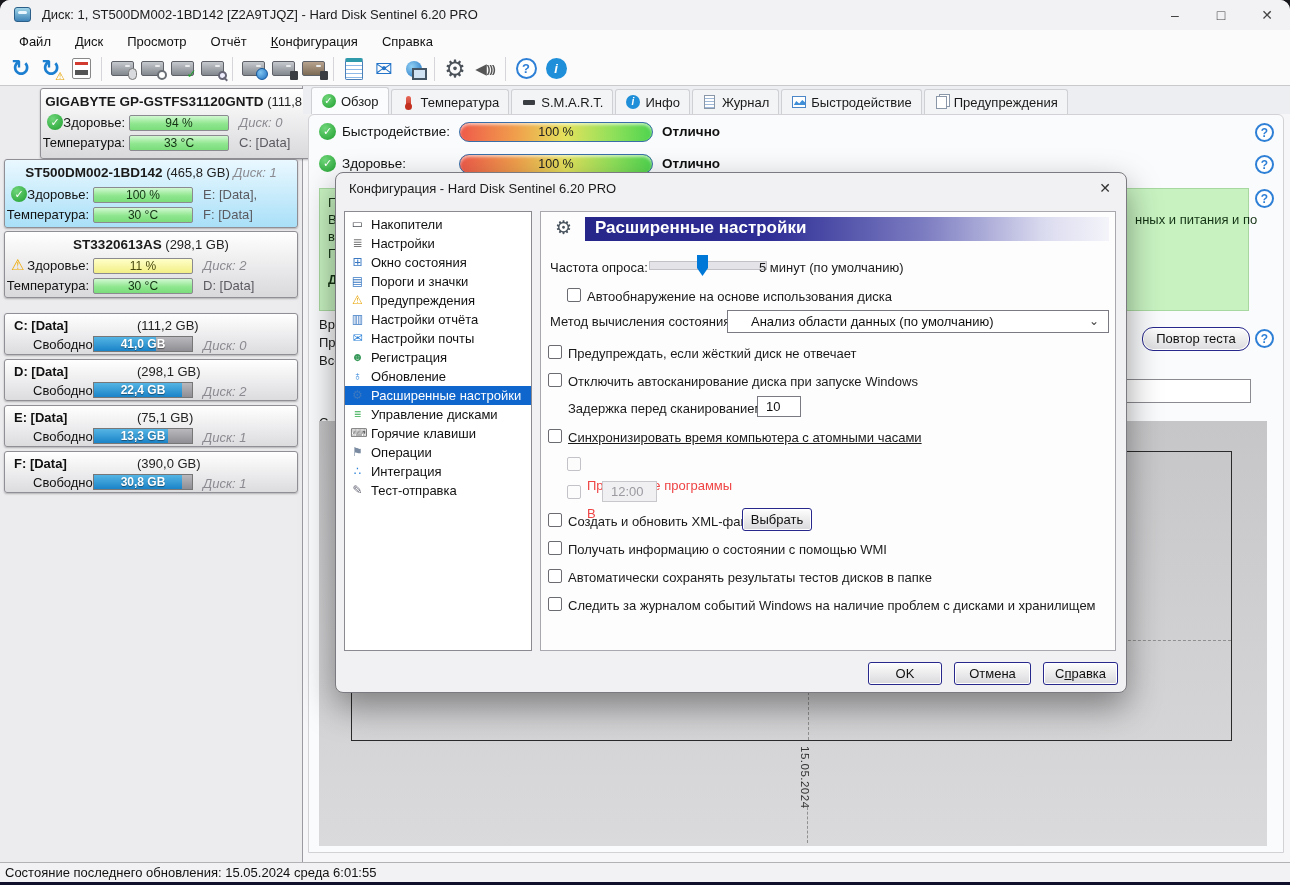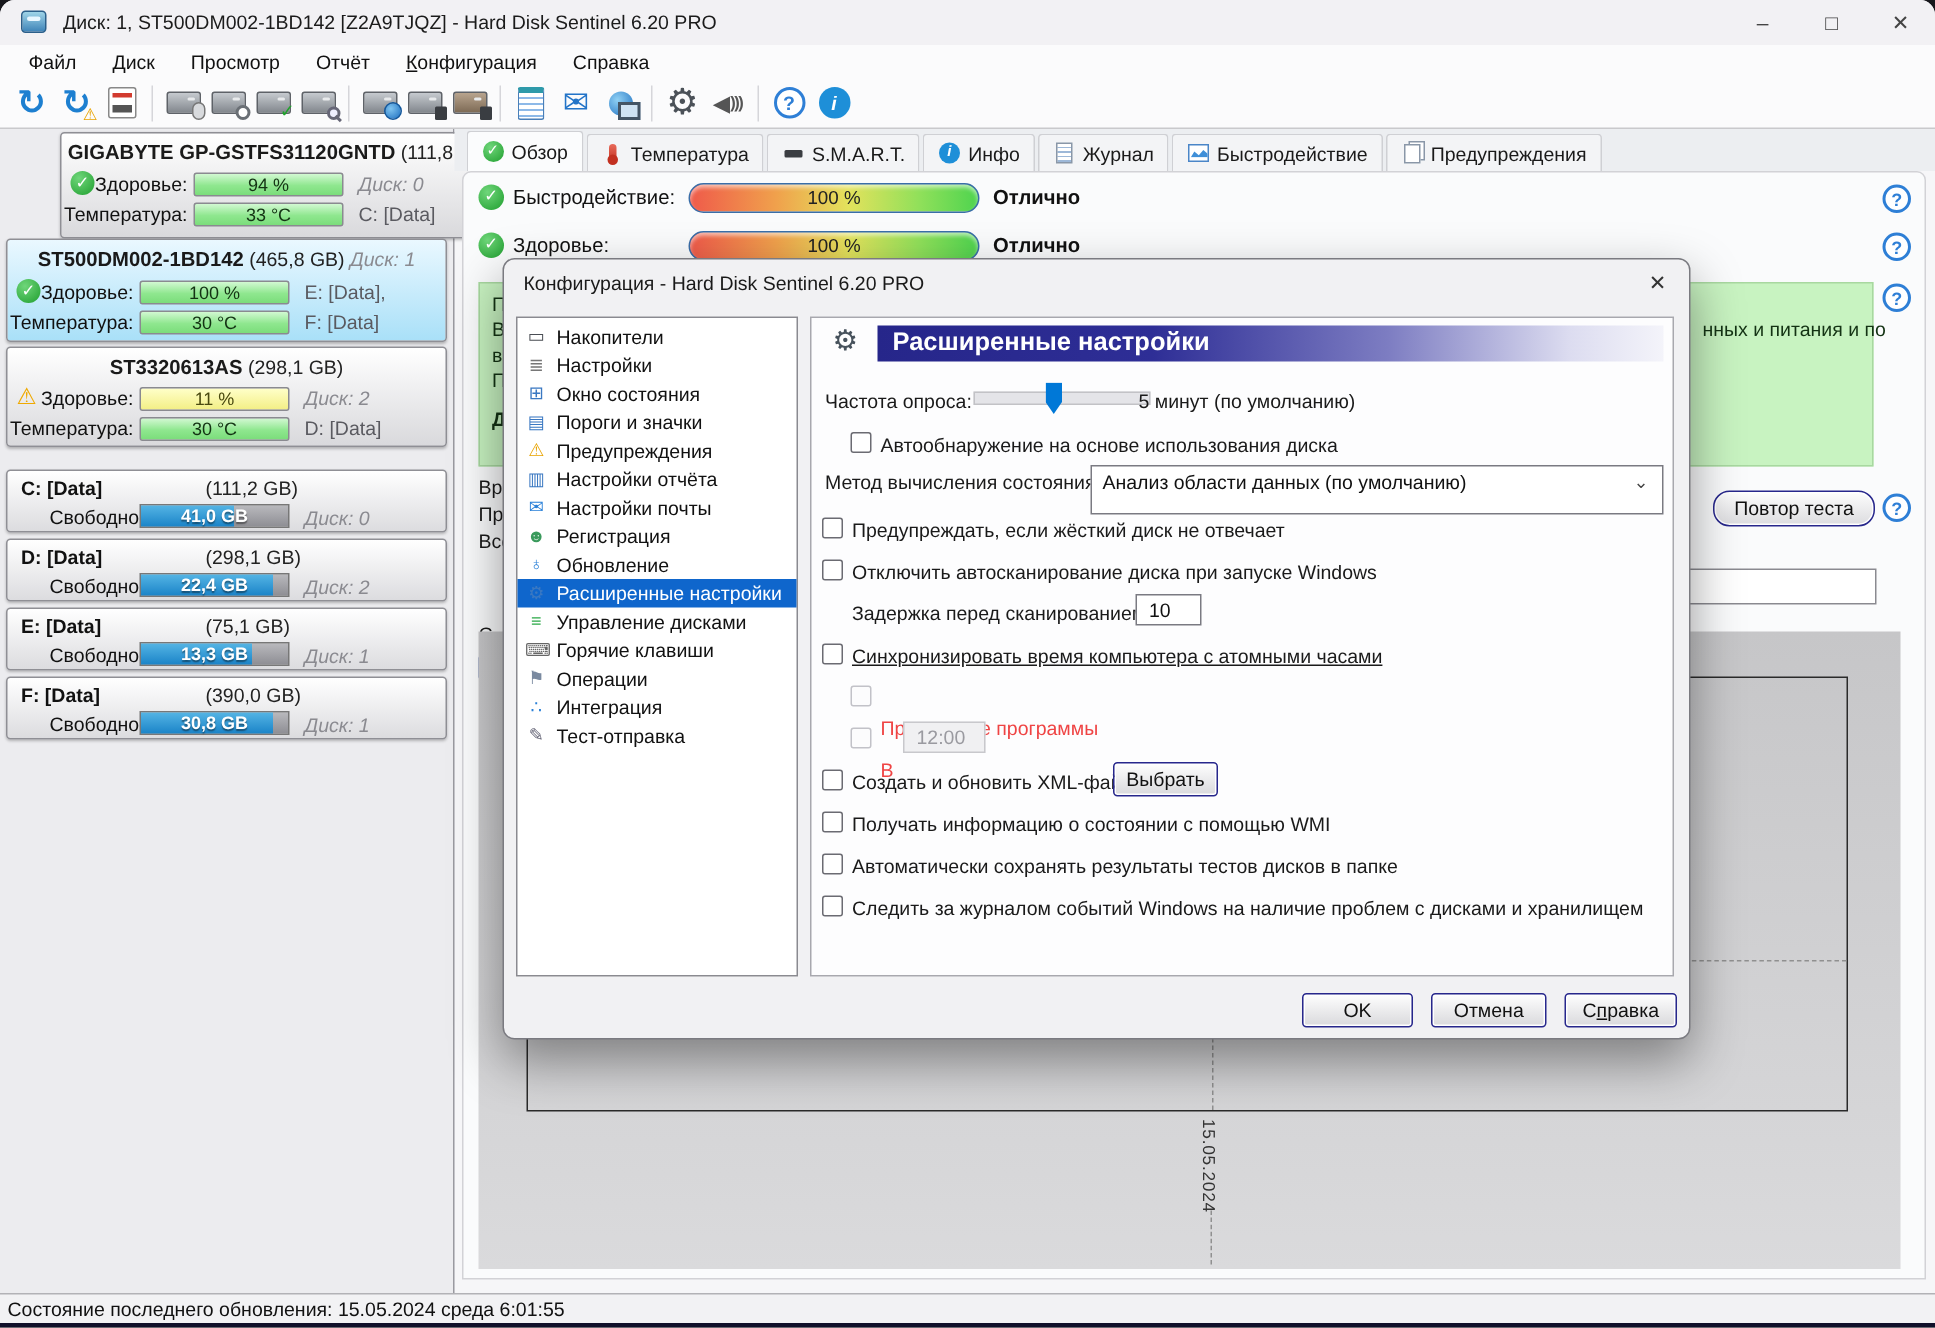--- a/index.html
+++ b/index.html
@@ -148,22 +148,22 @@
   #pbanner{position:absolute;left:44px;top:5px;width:524px;height:24px;color:#fff;font-size:17px;font-weight:bold;
            padding:1px 0 0 10px;
            background:linear-gradient(90deg,#26268a 0%,#2e2e96 35%,#7d7dc2 65%,#dcdcf0 88%,#f4f4fa 100%);}
   .plabel{position:absolute;font-size:13px;color:#1a1a1a;white-space:nowrap;}
   .plabel.dis{color:#ef4444;margin-top:20px;}
   .cb{position:absolute;width:14px;height:14px;background:#fff;border:1px solid #6b6b72;border-radius:2px;}
   .cb.dis{border-color:#c2c2c8;background:#fcfcfd;}
   #slider-track{position:absolute;left:108px;top:49px;width:118px;height:9px;background:#e4e4e8;border:1px solid #c2c2c6;}
   #slider-thumb{position:absolute;left:47px;top:-7px;width:11px;height:21px;background:#0078d7;
                 clip-path:polygon(0 0,100% 0,100% 62%,50% 100%,0 62%);}
-  #method-combo{position:absolute;left:186px;top:98px;width:382px;height:33px;background:#fff;border:1px solid #7a7a82;
-                font-size:13px;color:#111;line-height:21px;padding-left:7px;}
+  #method-combo{position:absolute;left:186px;top:98px;width:382px;height:23px;background:#fff;border:1px solid #7a7a82;
+                font-size:13px;color:#111;line-height:21px;padding-left:23px;}
   #method-combo .chev{position:absolute;right:9px;top:0;color:#444;font-size:12px;}
   .pinput{position:absolute;background:#fff;border:1px solid #7a7a82;font-size:13px;color:#111;
           font-family:"Liberation Sans",sans-serif;padding:0 0 0 8px;}
   .pinput.dis{background:#f0f0f2;border-color:#c8c8cc;color:#9a9aa0;}
   .dlgbtn{position:absolute;height:23px;background:linear-gradient(#fefefe,#d9d9dc);border:1px solid #27278c;
           border-radius:3px;font-size:13px;color:#111;text-align:center;line-height:21px;box-shadow:inset 0 0 0 1px #fff;}
   
   #statusbar{left:0;top:862px;width:1290px;height:20px;background:#f2f2f4;border-top:1px solid #b2b2b6;
              font-size:13px;color:#111;padding:2px 0 0 5px;}
   #bottomedge{left:0;top:882px;width:1290px;height:3px;background:#10102a;}

